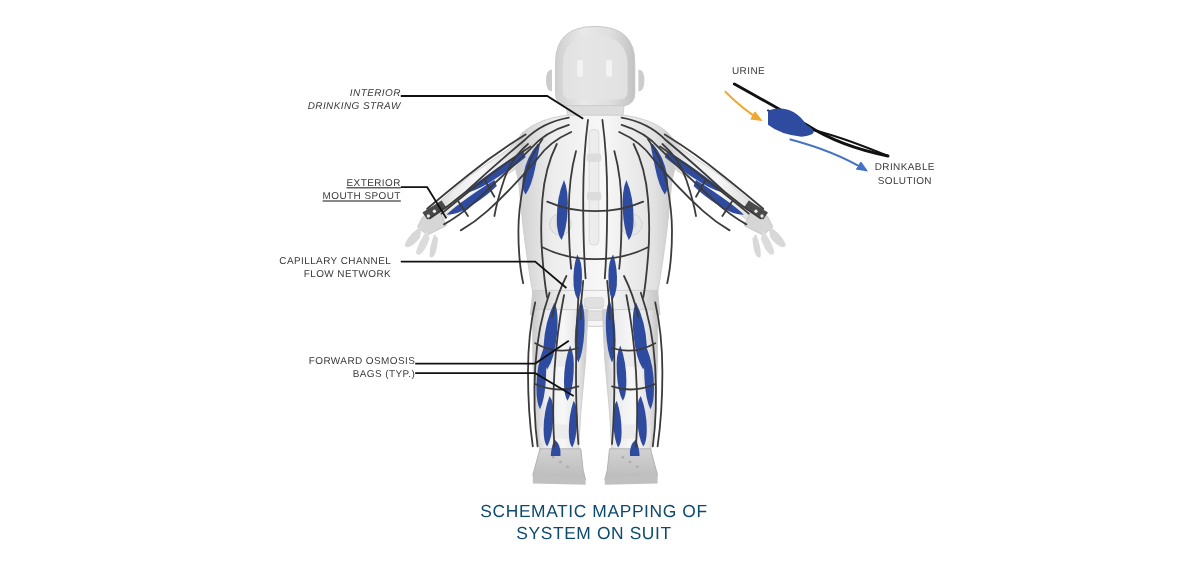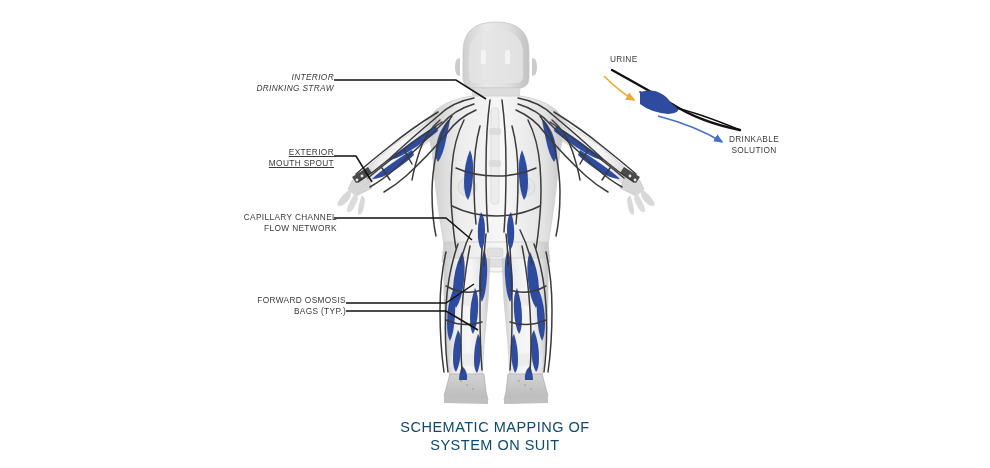--- a/index.html
+++ b/index.html
@@ -265,21 +265,21 @@
       <path d="M658,116 Q696,126 722,142" fill="none" stroke="#4472C4" stroke-width="1.6" marker-end="url(#arrowBlue)"></path>
     </g>
   </svg>
 
   <div class="callout left-block" style="left:146px; top:72px; width:188px;font-style:italic;">INTERIOR
 DRINKING STRAW</div>
 
   <div class="callout left-block" style="left:146px; top:147px; width:188px;text-decoration:underline;">EXTERIOR
 MOUTH SPOUT</div>
 
-  <div class="callout left-block" style="left:129px; top:212px; width:208px;text-align:right;">CAPILLARY CHANNEL
+  <div class="callout left-block" style="left:118px; top:212px; width:208px;text-align:right;">CAPILLARY CHANNEL
 FLOW NETWORK</div>
 
   <div class="callout left-block" style="left:136px; top:295px; width:210px;">FORWARD OSMOSIS
 BAGS (TYP.)</div>
 
   <div class="callout inset-label" style="left:610px; top:54px; width:90px;">URINE</div>
 
   <div class="callout inset-label" style="left:704px; top:90px; width:100px; text-align:center;margin-top:44px;">DRINKABLE
 SOLUTION</div>
 

